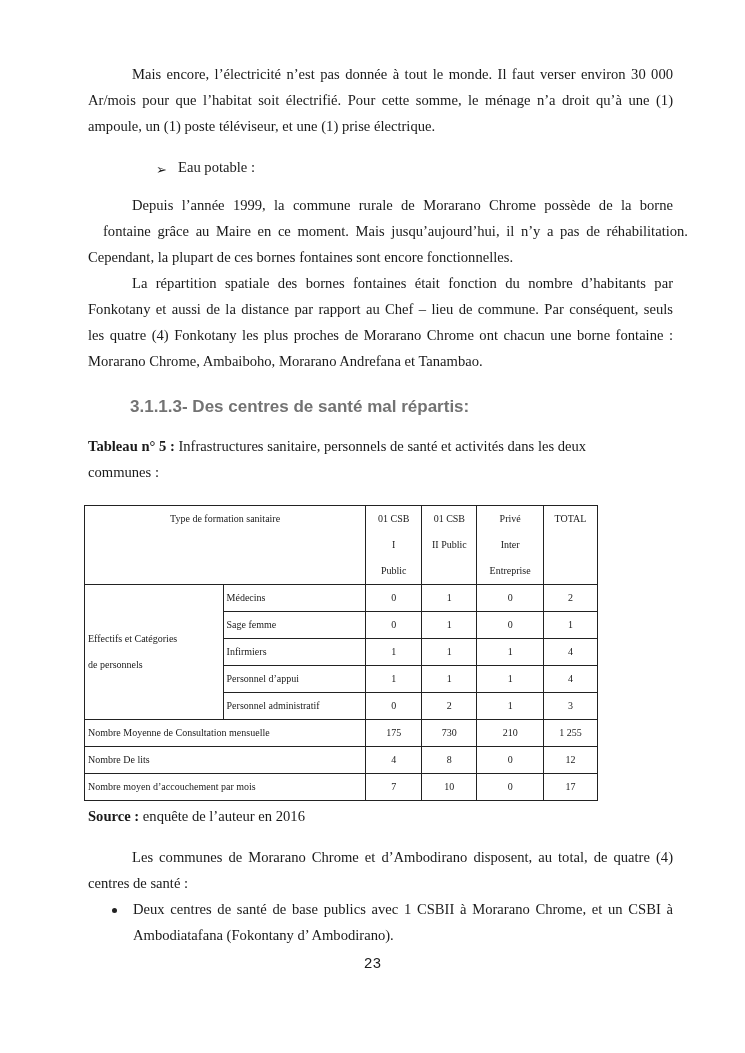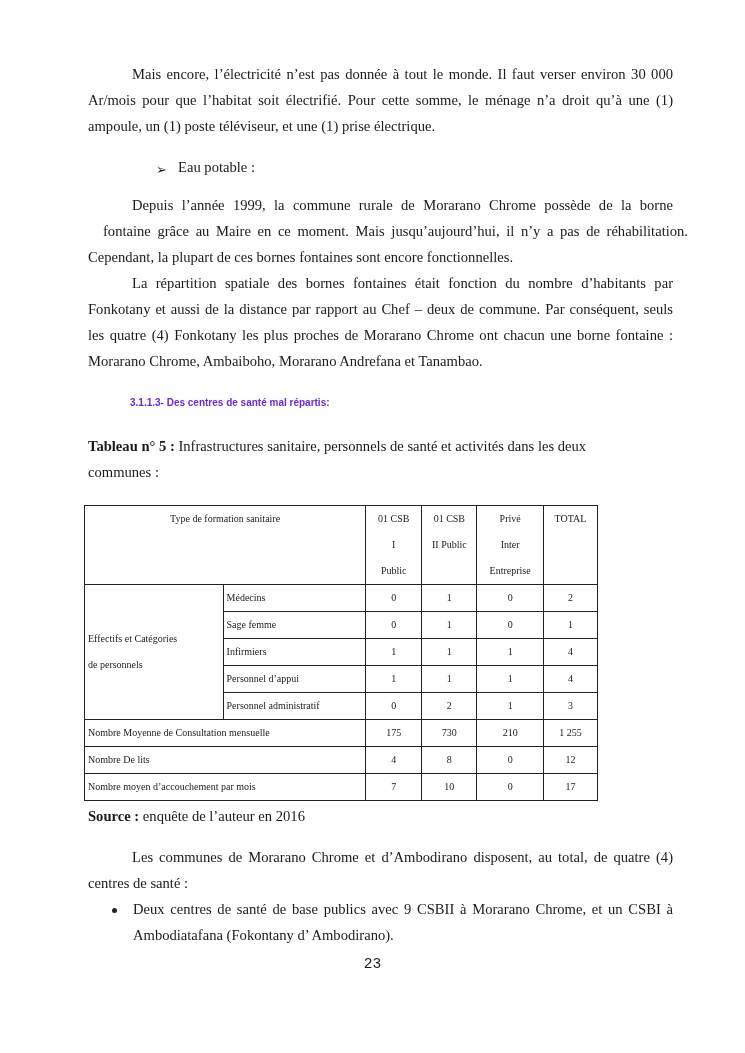--- a/index.html
+++ b/index.html
@@ -5,22 +5,22 @@
     html, body { margin: 0; padding: 0; background: #ffffff; }
     body {
       width: 745px; height: 1053px; position: relative; overflow: hidden;
       font-family: "Liberation Serif", serif; color: #1a1a1a; font-size: 14.6px;
     }
     .abs { position: absolute; }
     .line { position: absolute; left: 88px; white-space: nowrap; }
     .just { text-align-last: justify; }
     .heading {
       position: absolute; left: 130px; top: 397px;
-      font-family: "Liberation Sans", sans-serif; font-weight: bold; font-size: 10px;
-      color: #6d28d9;
+      font-family: "Liberation Sans", sans-serif; font-weight: bold; font-size: 17px;
+      color: #737373;
     }
     b { font-weight: bold; }
     table.t {
       position: absolute; left: 84px; top: 505px; width: 514px;
       border-collapse: collapse; font-size: 10px;
     }
     table.t td {
       border: 1px solid #222; padding: 0 3px; vertical-align: top; line-height: 26px;
     }
     .c { text-align: center; }
@@ -39,21 +39,21 @@
 <div class="line" style="top:118px;">ampoule, un (1) poste téléviseur, et une (1) prise électrique.</div>
 
 <span class="arrow">➢</span>
 <div class="line" style="top:159px; left:178px;">Eau potable :</div>
 
 <div class="line just" style="top:197px; left:132px; width:541px;">Depuis l’année 1999, la commune rurale de Morarano Chrome possède de la borne</div>
 <div class="line just" style="top:223px; width:585px;margin-left:15px;">fontaine grâce au Maire en ce moment. Mais jusqu’aujourd’hui, il n’y a pas de réhabilitation.</div>
 <div class="line" style="top:249px;">Cependant, la plupart de ces bornes fontaines sont encore fonctionnelles.</div>
 
 <div class="line just" style="top:275px; left:132px; width:541px;">La répartition spatiale des bornes fontaines était fonction du nombre d’habitants par</div>
-<div class="line just" style="top:301px; width:585px;">Fonkotany et aussi de la distance par rapport au Chef – deux de commune. Par conséquent, seuls</div>
+<div class="line just" style="top:301px; width:585px;">Fonkotany et aussi de la distance par rapport au Chef – lieu de commune. Par conséquent, seuls</div>
 <div class="line just" style="top:327px; width:585px;">les quatre  (4) Fonkotany les plus proches de Morarano Chrome ont chacun une borne fontaine :</div>
 <div class="line" style="top:353px;">Morarano Chrome, Ambaiboho, Morarano Andrefana et Tanambao.</div>
 
 <div class="heading">3.1.1.3- Des centres de santé mal répartis:</div>
 
 <div class="line" style="top:438px;">
   <b>Tableau n°  5 :</b><span> Infrastructures sanitaire, personnels de santé et activités dans les deux</span>
 </div>
 <div class="line" style="top:464px;">communes :</div>
 
@@ -151,16 +151,16 @@
   </table>
 
 <div class="line" style="top:808px;">
   <b>Source :</b><span> enquête de l’auteur en 2016</span>
 </div>
 
 <div class="line just" style="top:849px; left:132px; width:541px;">Les communes de Morarano Chrome et d’Ambodirano disposent, au total, de quatre (4)</div>
 <div class="line" style="top:875px;">centres de santé :</div>
 
 <div class="bullet-dot"></div>
-<div class="line just" style="top:901px; left:133px; width:540px;">Deux centres de santé de base publics avec 9 CSBII à Morarano Chrome, et un CSBI à</div>
+<div class="line just" style="top:901px; left:133px; width:540px;">Deux centres de santé de base publics avec 1 CSBII à Morarano Chrome, et un CSBI à</div>
 <div class="line" style="top:927px; left:133px;">Ambodiatafana (Fokontany d’ Ambodirano).</div>
 
 <div class="abs" style="top:956px; left:0; width:745px; text-align:center;font-family:Liberation Mono, monospace;">23</div>
 
 </body></html>

